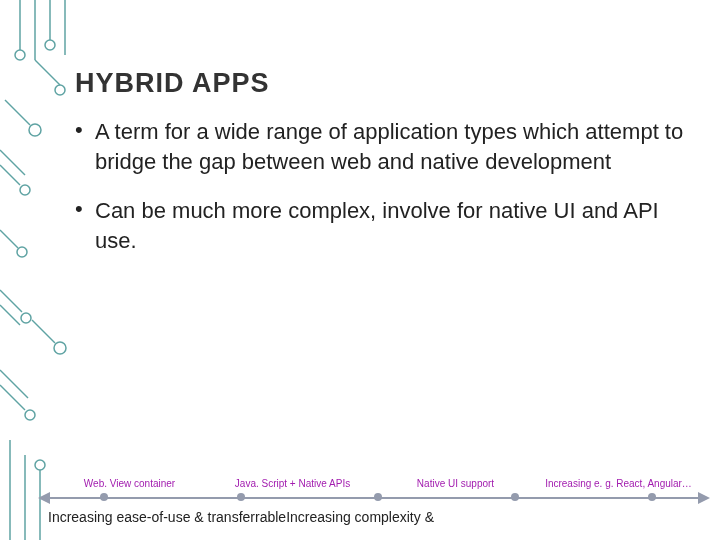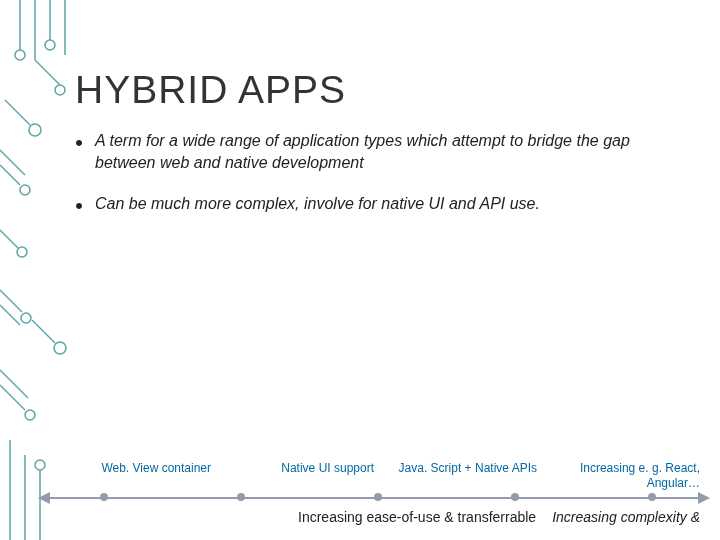--- a/index.html
+++ b/index.html
@@ -19,37 +19,36 @@
     height: 540px;
     pointer-events: none;
   }
   .slide-content {
     position: absolute;
     top: 68px;
     left: 75px;
     right: 30px;
   }
   .title {
-    font-size: 39px;
-    font-weight: 400;
+    font-size: 27px;
+    font-weight: 700;
     color: #333;
     letter-spacing: 1px;
     margin-bottom: 18px;
   }
   .bullet-list {
     list-style: none;
   }
   .bullet-list li {
     position: relative;
     padding-left: 20px;
-    font-size: 16px;
+    font-size: 22px;
     line-height: 1.35;
     color: #222;
     margin-bottom: 20px;
-    font-style: italic;
   }
   .bullet-list li::before {
     content: "•";
     position: absolute;
     left: 0;
     top: -2px;
     font-size: 22px;
     color: #222;
   }
   .spectrum {
@@ -58,24 +57,24 @@
     left: 48px;
     right: 20px;
   }
   .spectrum-labels {
     display: flex;
     justify-content: space-between;
     align-items: flex-start;
     margin-bottom: 6px;
   }
   .spectrum-label {
-    font-size: 12px;
+    font-size: 10px;
     line-height: 1.25;
-    text-align: right;
-    color: #0369a1;
+    text-align: center;
+    color: #a21caf;
     flex: 1;
   }
   .spectrum-line {
     position: relative;
     height: 2px;
     background: #949bad;
     margin: 4px 0 10px 0;
   }
   .spectrum-line::before,
   .spectrum-line::after {
@@ -98,30 +97,29 @@
   .tick {
     position: absolute;
     top: -4px;
     width: 8px;
     height: 8px;
     background: #949bad;
     border-radius: 50%;
   }
   .spectrum-captions {
     display: flex;
-    justify-content: flex-end;
-    gap: 16px;
+    justify-content: flex-start;
   }
   .caption-left, .caption-right {
     font-size: 14px;
     line-height: 1.25;
     color: #222;
     max-width: 45%;
   }
-  .caption-right { text-align: right; font-style: italic; }
+  .caption-right { text-align: right; }
 </style>
 </head>
 <body>
 
 <svg class="circuit-decoration" viewBox="0 0 100 540">
   <g stroke="#5fa3a3" stroke-width="1.5" fill="none">
     <line x1="20" y1="0" x2="20" y2="50"></line>
     <line x1="35" y1="0" x2="35" y2="60"></line>
     <line x1="50" y1="0" x2="50" y2="40"></line>
     <line x1="65" y1="0" x2="65" y2="55"></line>
@@ -155,22 +153,22 @@
   <h1 class="title">HYBRID APPS</h1>
   <ul class="bullet-list">
     <li>A term for a wide range of application types which attempt to bridge the gap between web and native development</li>
     <li>Can be much more complex, involve for native UI and API use.</li>
   </ul>
 </div>
 
 <div class="spectrum">
   <div class="spectrum-labels">
     <div class="spectrum-label">Web. View container</div>
+    <div class="spectrum-label">Java. Script + Native APIs</div>
     <div class="spectrum-label">Native UI support</div>
-    <div class="spectrum-label">Java. Script + Native APIs</div>
     <div class="spectrum-label">Increasing e. g. React, Angular…</div>
   </div>
   <div class="spectrum-line">
     <span class="tick" style="left:8%"></span>
     <span class="tick" style="left:29%"></span>
     <span class="tick" style="left:50%"></span>
     <span class="tick" style="left:71%"></span>
     <span class="tick" style="left:92%"></span>
   </div>
   <div class="spectrum-captions">

